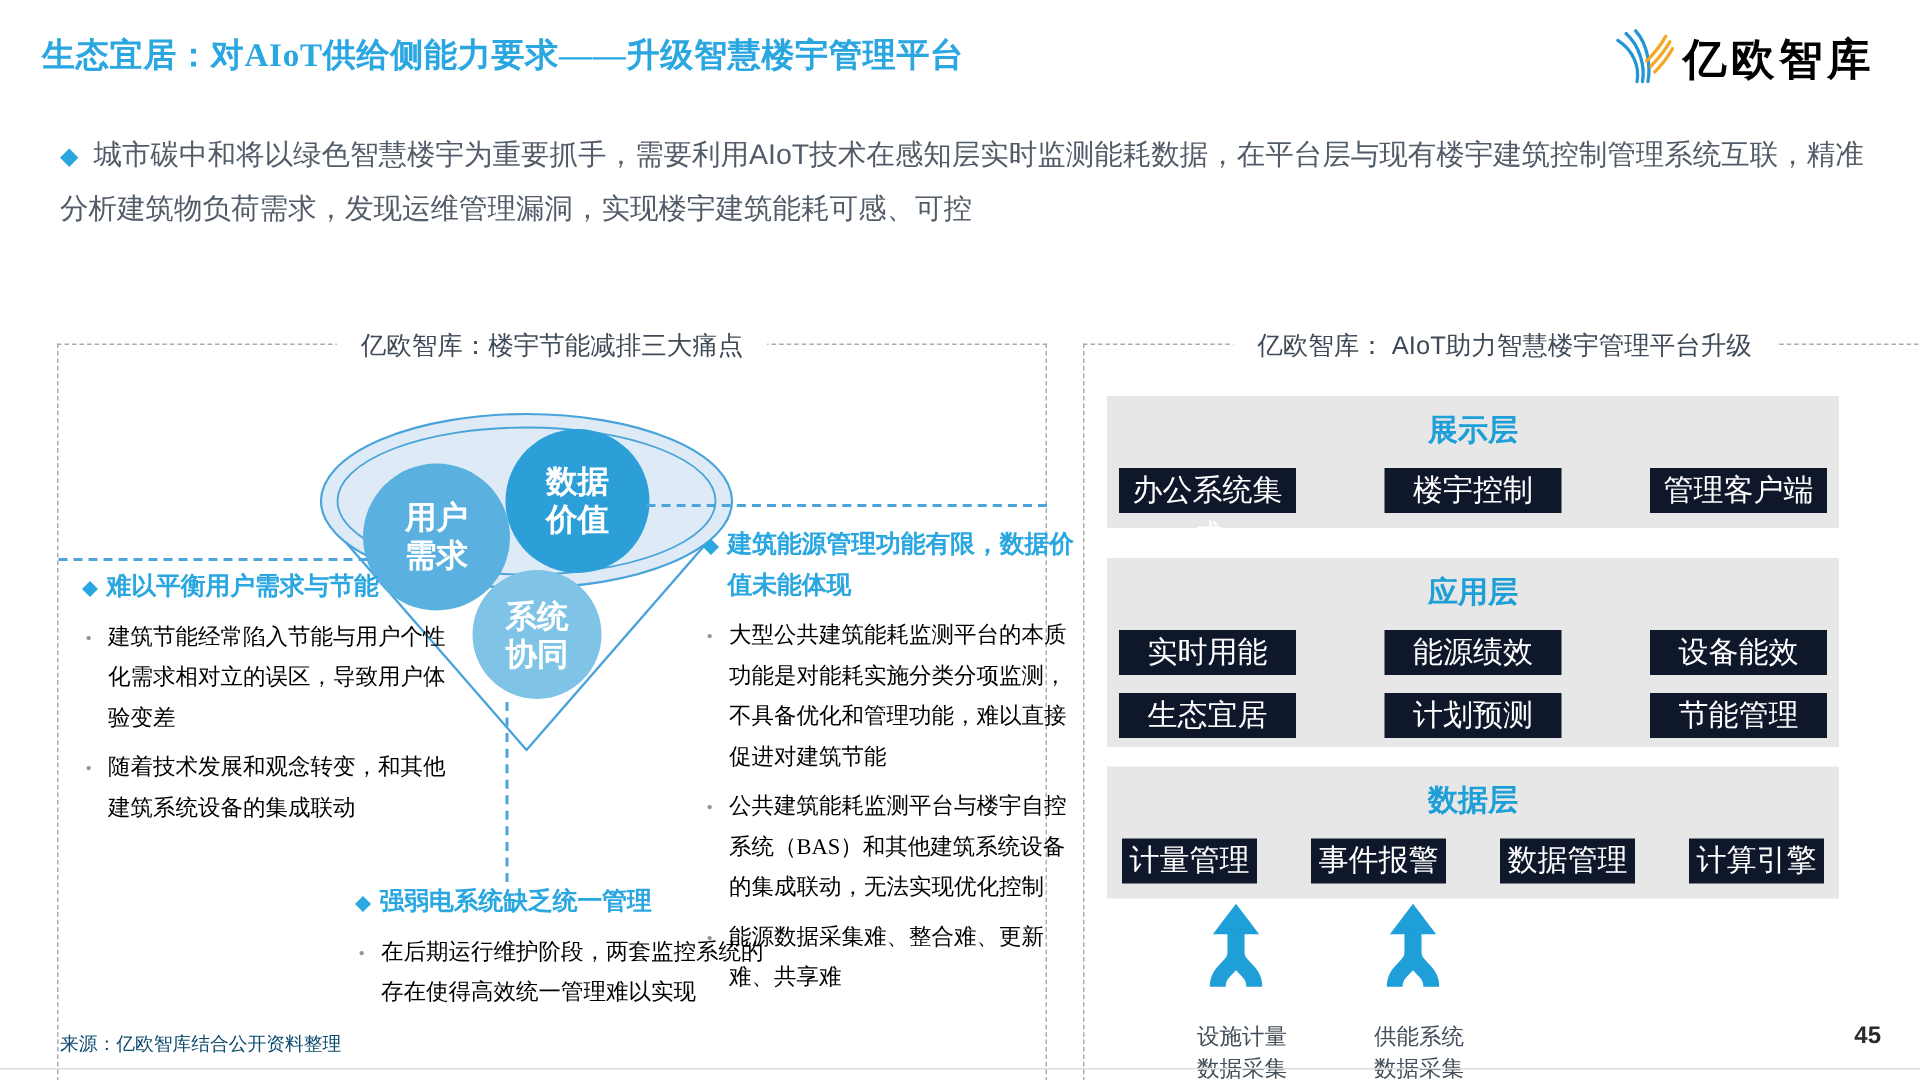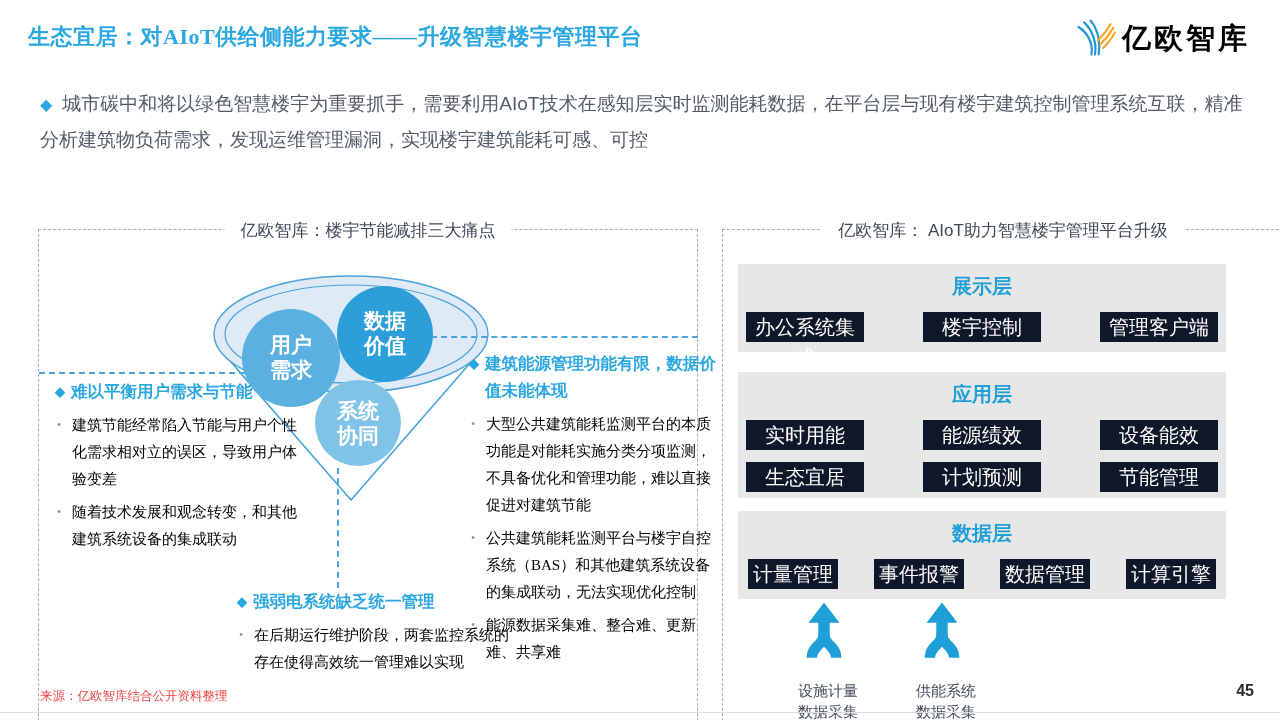--- a/index.html
+++ b/index.html
@@ -69,21 +69,21 @@
     background:#0f172a; color:#ffffff; font-size:20px; height:30px; line-height:30px;
     text-align:center; width:118px;
   }
   .r4 .pbtn { width:90px; }
   
   .input-col { position:absolute; top:372px; width:120px; display:flex; flex-direction:column; align-items:flex-start; }
   .input-1 { left:75px; } .input-2 { left:193px; } .input-3 { left:310px; }
   .input-label { margin-top:8px; text-align:center; font-size:15px; line-height:21px; color:#434E5A; font-weight:500; }
   .input-label span { display:block; }
   
-  .source { position:absolute; left:40px; top:688px; font-size:12.5px; color:#ef4444; }
+  .source { position:absolute; left:40px; top:688px; font-size:12.5px; color:#0c4a6e; }
   .page-num { position:absolute; right:26px; top:682px; font-size:16px; font-weight:bold; color:#2B2B2B; }
   .bottom-rule { position:absolute; left:0; top:712px; width:1280px; border-top:1px solid #DCDCDC; }
 </style>
 </head>
 <body>
 
 <div class="page">
 
   <div class="page-title">生态宜居：对AIoT供给侧能力要求——升级智慧楼宇管理平台</div>
 

